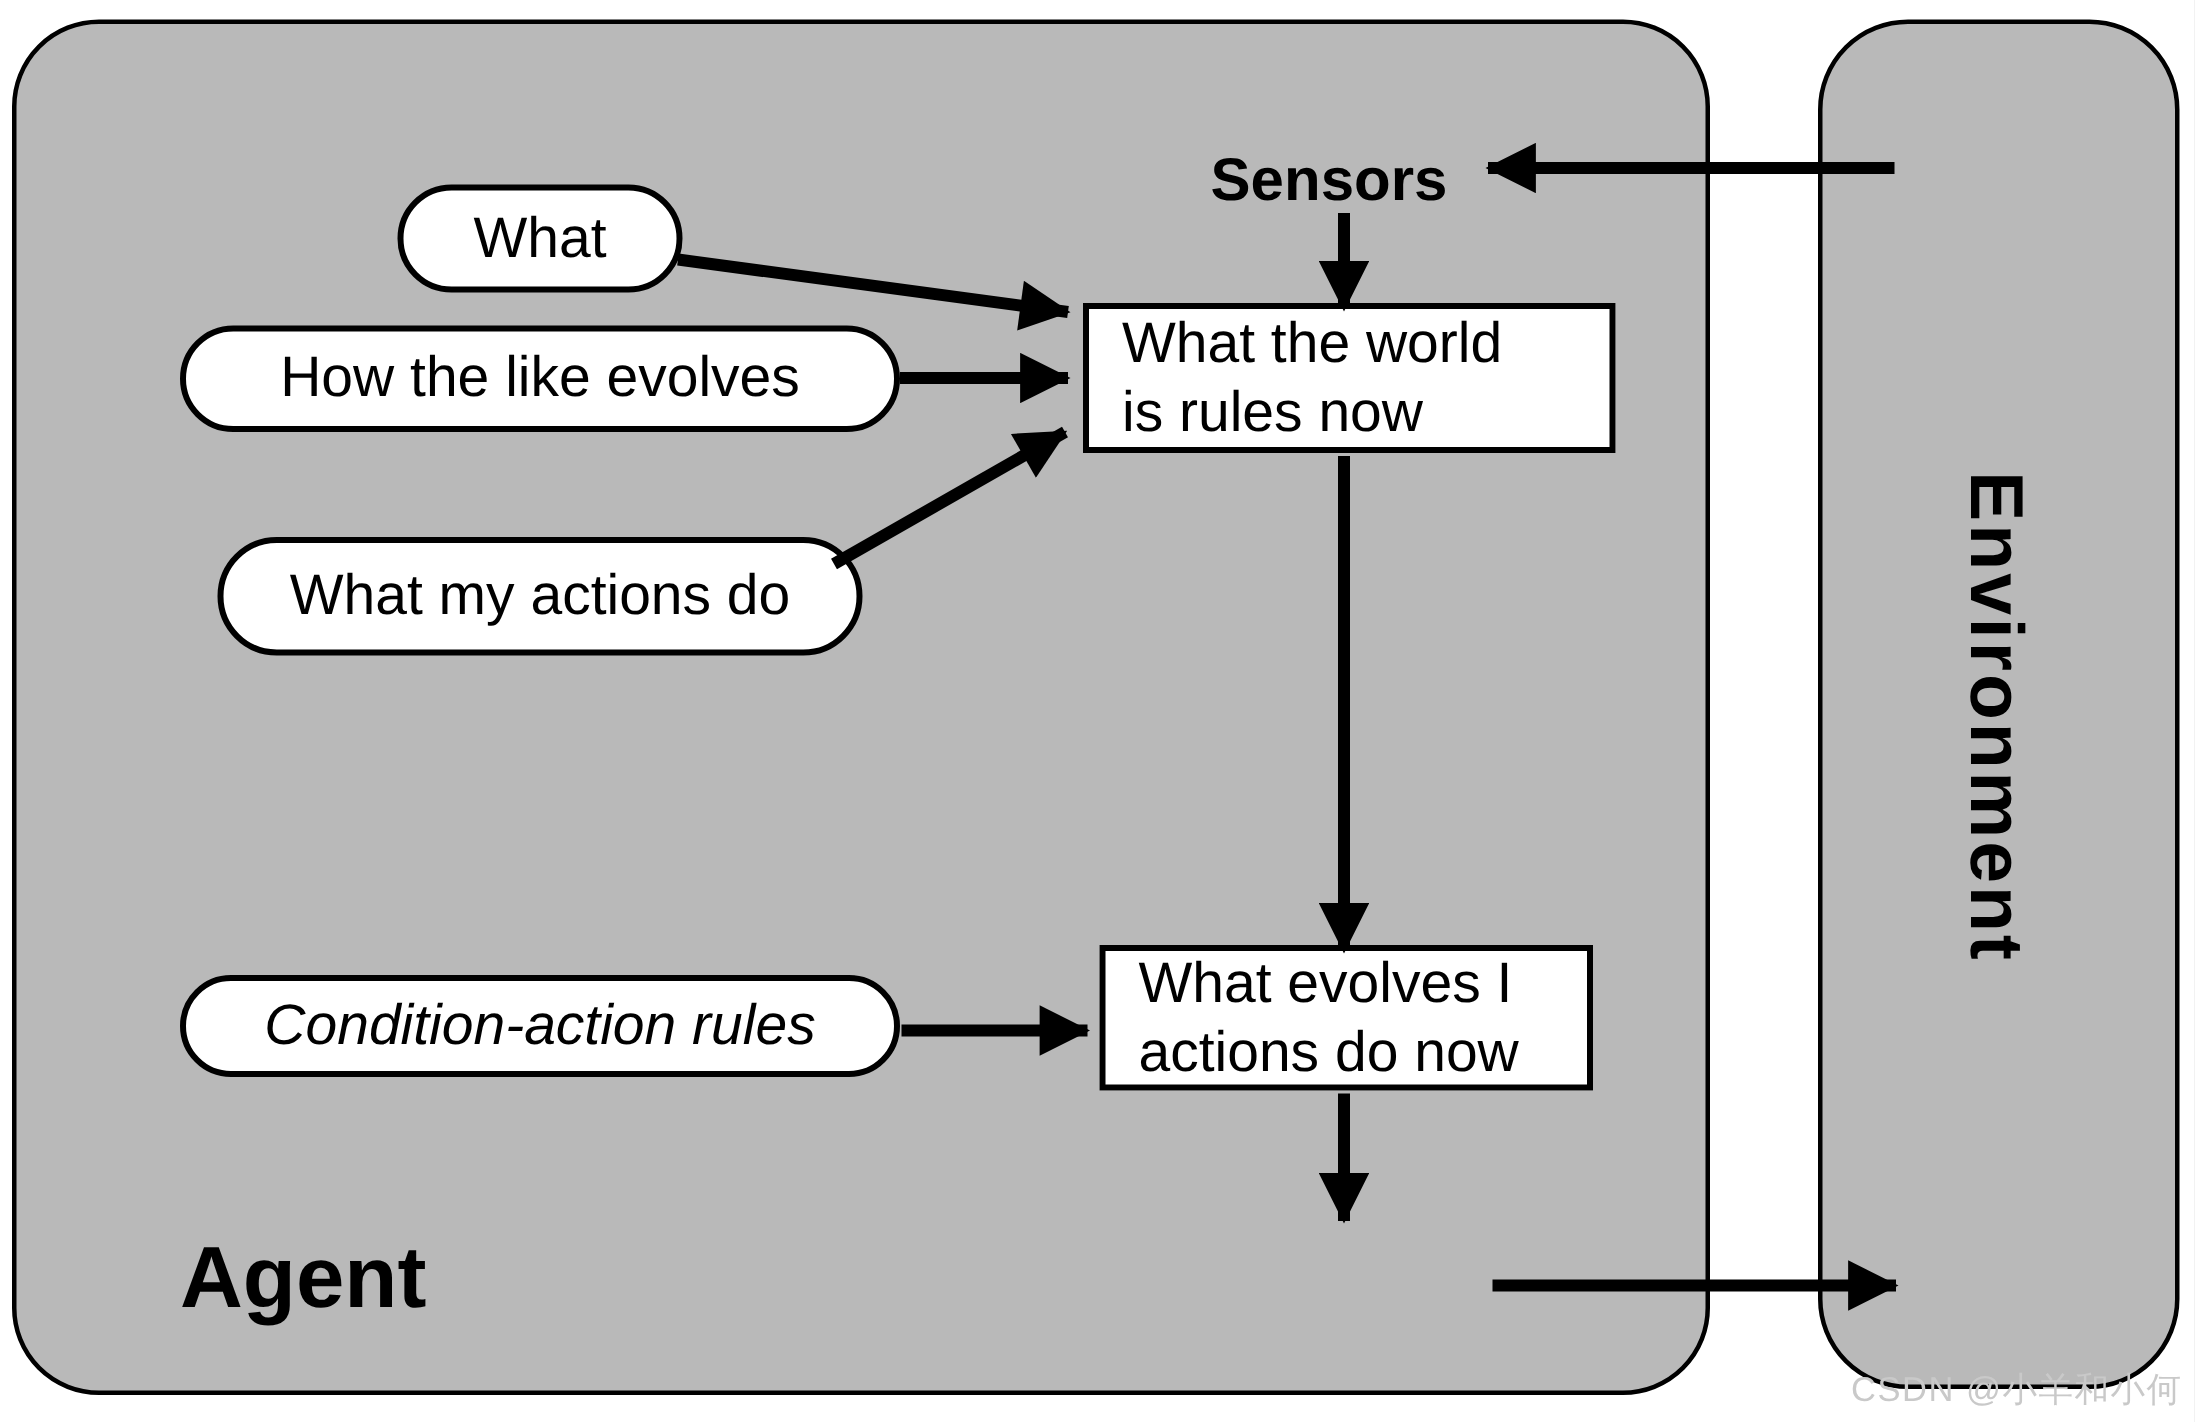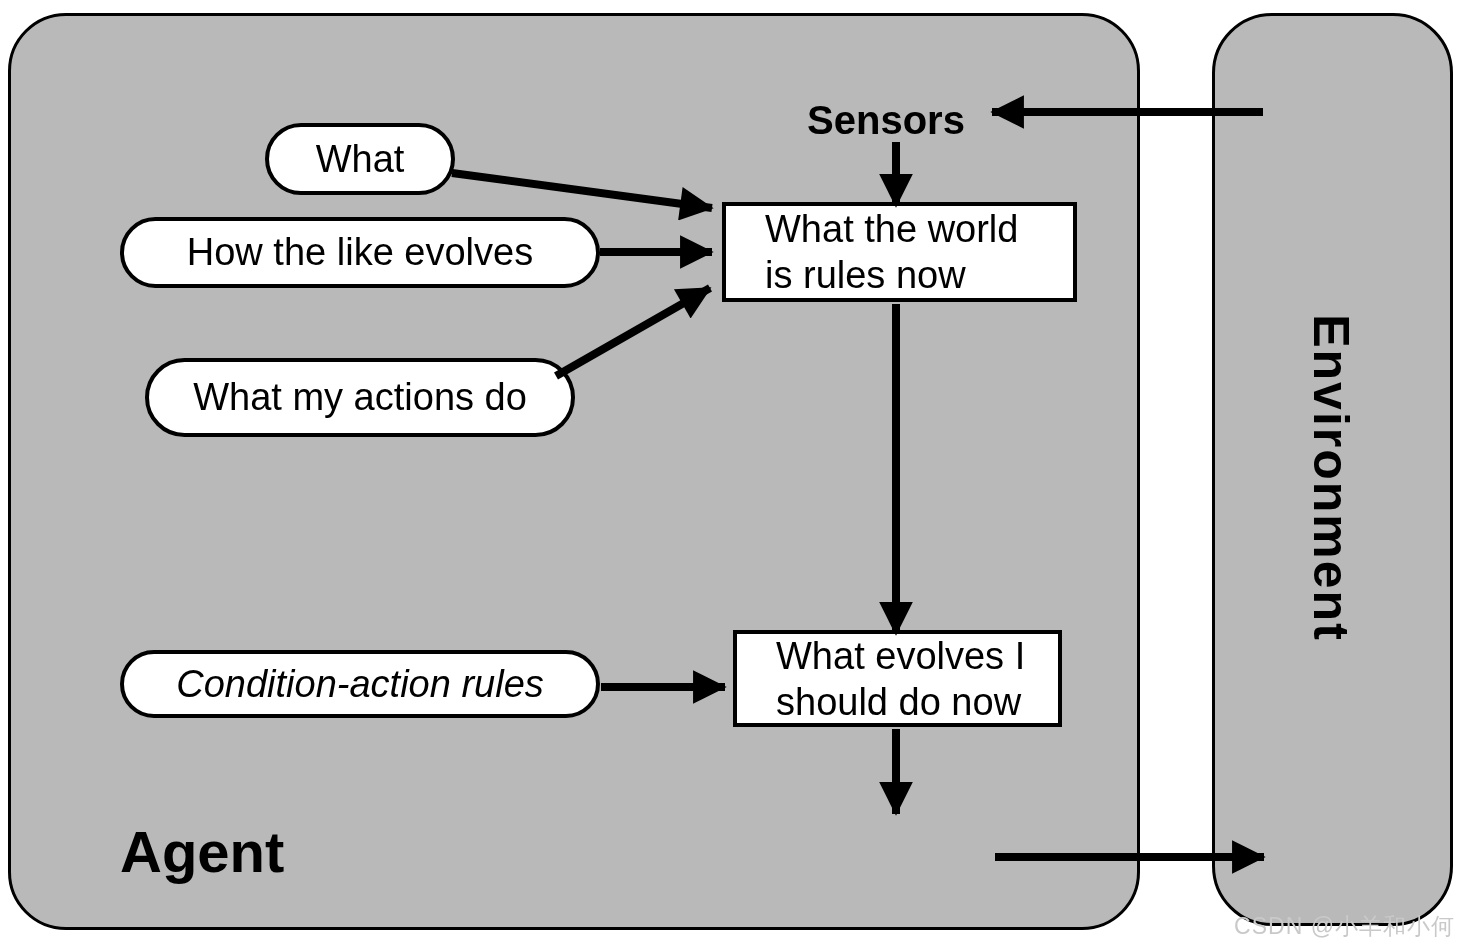--- a/index.html
+++ b/index.html
@@ -17,21 +17,21 @@
     box-sizing:border-box;display:flex;align-items:center;justify-content:center;
     font-size:38px;white-space:nowrap;z-index:2;
   }
   #node-state{left:265px;top:123px;width:190px;height:72px;}
   #node-evolves{left:120px;top:217px;width:480px;height:71px;}
   #node-actions{left:145px;top:358px;width:430px;height:79px;}
   #node-rules{left:120px;top:650px;width:480px;height:68px;font-style:italic;}
   .process-box{
     position:absolute;background:#fff;border:4px solid #000;box-sizing:border-box;
     display:flex;flex-direction:column;justify-content:center;
-    padding-left:39px;font-size:38px;line-height:46px;z-index:2;white-space:nowrap;
+    padding-left:22px;font-size:38px;line-height:46px;z-index:2;white-space:nowrap;
   }
   #box-world{left:722px;top:202px;width:355px;height:100px;}
   #box-action{left:733px;top:630px;width:329px;height:97px;}
   .bold-label{
     position:absolute;font-weight:bold;z-index:2;white-space:nowrap;
   }
   #sensors-label{left:776px;top:98px;width:220px;text-align:center;font-size:40px;}
   #effectors-label{left:781px;top:843px;width:220px;text-align:center;font-size:40px;}
   #agent-label{left:80px;top:818px;font-size:58px;margin-left:40px;}
   #environment-label{
@@ -67,21 +67,21 @@
   <div class="stadium" id="node-rules">
     <span>Condition-action rules</span>
   </div>
 
   <div class="process-box" id="box-world">
     <div>What the world</div>
     <div>is rules now</div>
   </div>
   <div class="process-box" id="box-action">
     <div>What evolves I</div>
-    <div>should do now</div>
+    <div>actions do now</div>
   </div>
 
   <div class="bold-label" id="sensors-label">Sensors</div>
   <div class="bold-label" id="agent-label">Agent</div>
   <div class="bold-label" id="environment-label">Environment</div>
 
   <svg id="arrow-layer" viewBox="0 0 1463 948" xmlns="http://www.w3.org/2000/svg">
     <defs>
       <marker id="ah" viewBox="0 0 10 10" refX="9.5" refY="5" markerWidth="4.6" markerHeight="4.2" orient="auto">
         <path d="M 0 0 L 10 5 L 0 10 z" fill="#000"></path>

